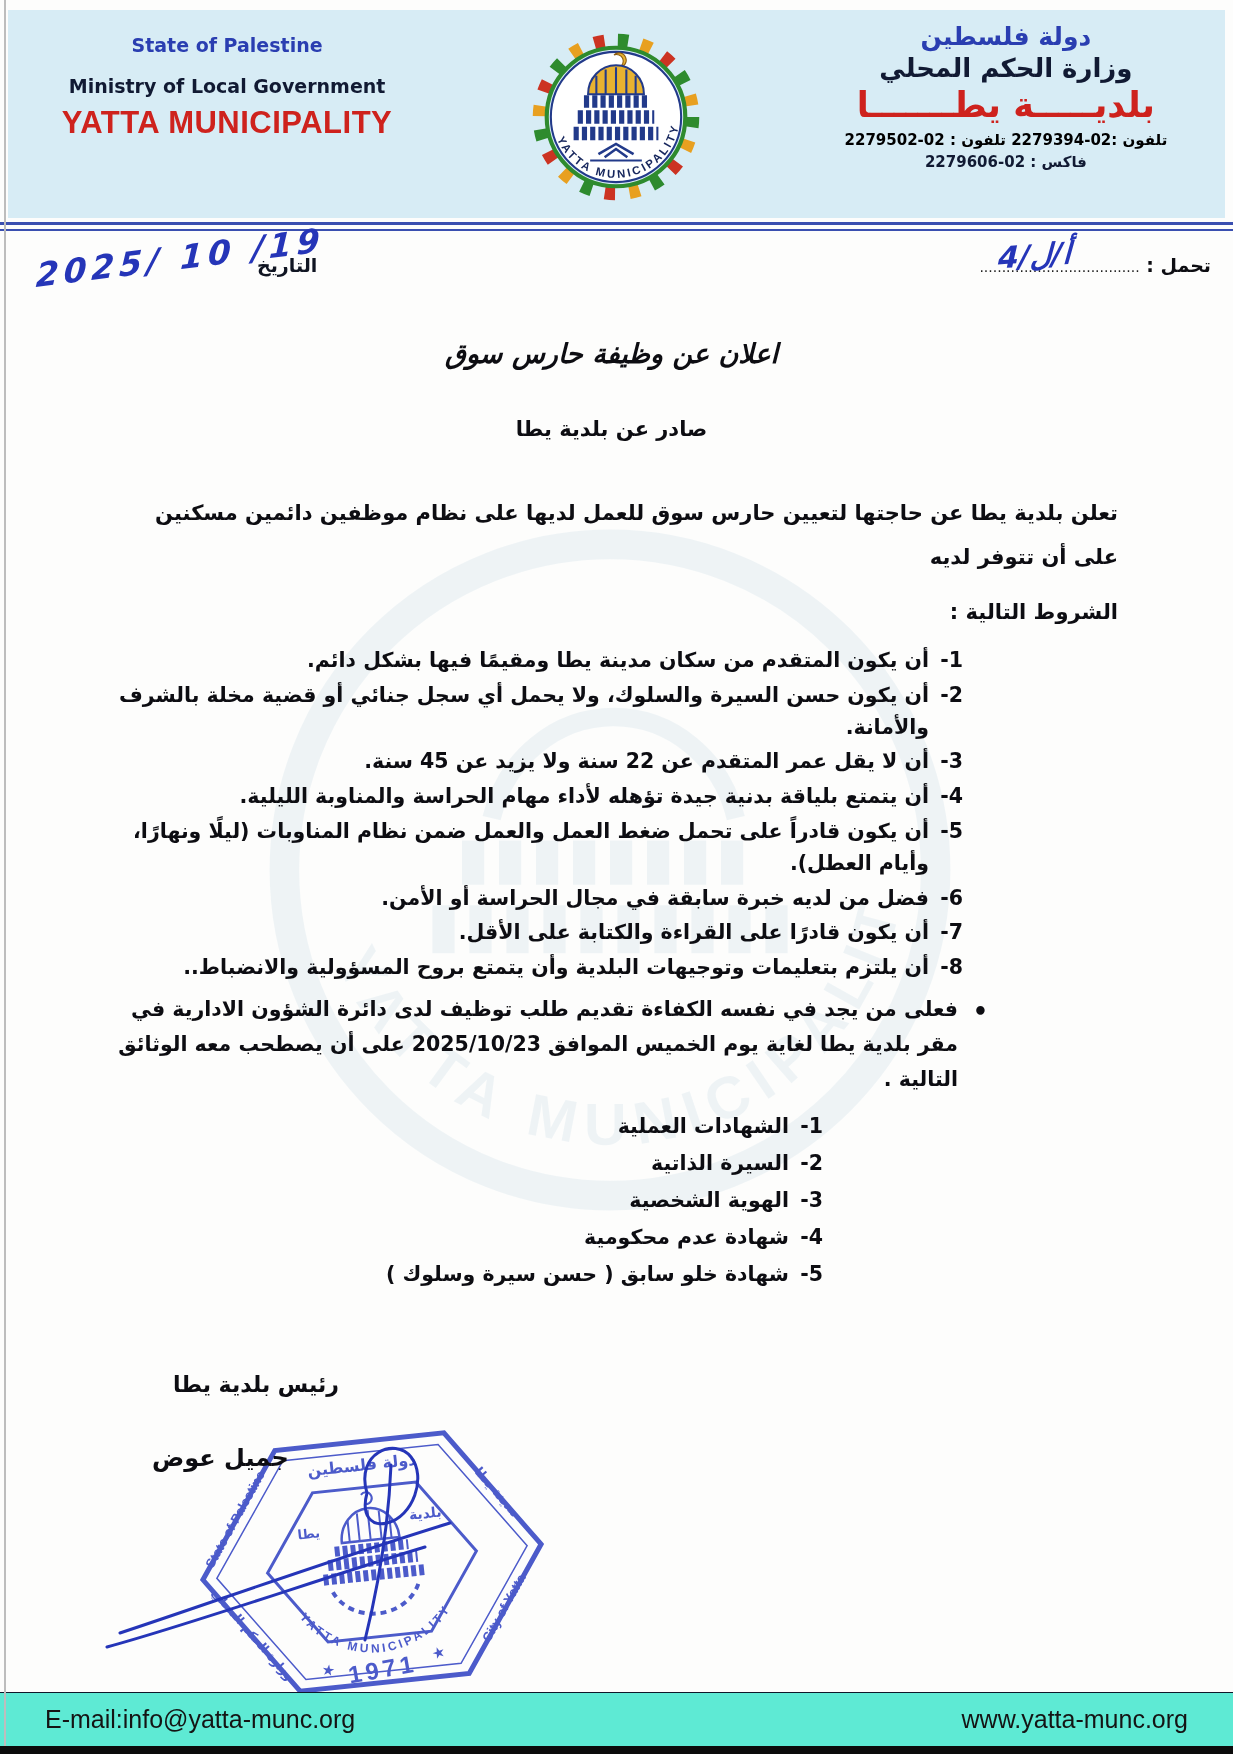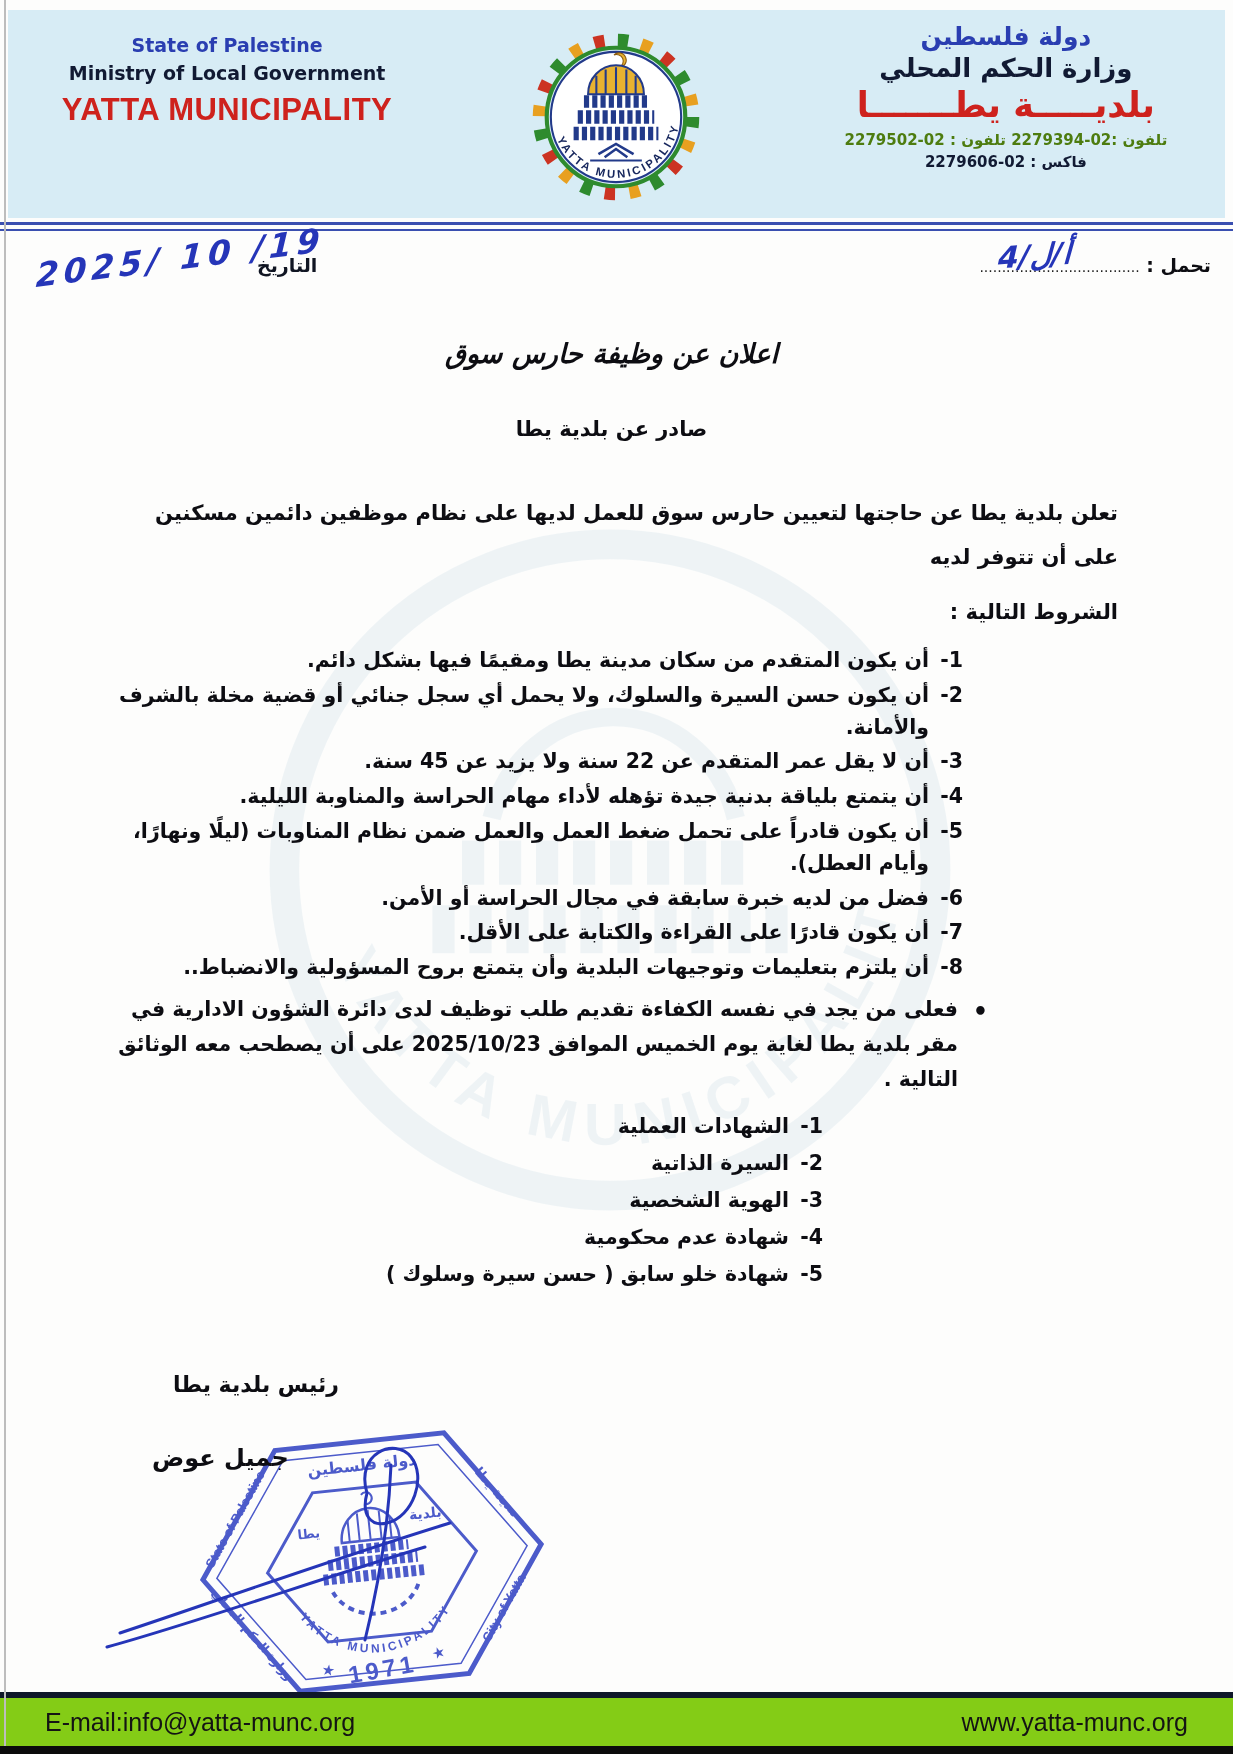--- a/index.html
+++ b/index.html
@@ -11,30 +11,30 @@
   .page::before{content:""; position:absolute; left:4px; top:0; bottom:0; width:2px; background:#bdbdbd; z-index:5;}
   .bottom-bar{position:absolute; left:0; right:0; bottom:0; height:8px; background:#0b0b0b; z-index:6;}
 
   
   .letterhead{
     position:absolute; top:10px; left:8px; right:8px; height:208px;
     background:#d7ecf5; display:flex; z-index:2;
   }
   .lh-left{width:36%; text-align:center; padding-top:24px;}
   .lh-state{color:#2a3eb1; font-weight:700; font-size:19px;}
-  .lh-ministry{color:#111a33; font-weight:700; font-size:19px; margin-top:6px;}
+  .lh-ministry{color:#111a33; font-weight:700; font-size:19px; margin-top:19px;}
   .lh-muni{color:#ce221d; font-weight:700; font-size:31px; margin-top:8px; letter-spacing:.5px; font-family:"Liberation Sans", sans-serif;}
   .lh-tel{color:#111a33; font-weight:700; font-size:17px; margin-top:13px;}
   .lh-fax{color:#111a33; font-weight:700; font-size:17px; margin-top:5px;}
   .lh-center{width:28%; display:flex; align-items:flex-start; justify-content:center; padding-top:16px;}
   .lh-right{width:36%; text-align:center; padding-top:12px;}
   .lh-state-ar{color:#2a3eb1; font-weight:700; font-size:25px;}
   .lh-ministry-ar{color:#111a33; font-weight:700; font-size:26px; margin-top:2px;}
   .lh-muni-ar{color:#ce221d; font-weight:700; font-size:35px; margin-top:2px;}
-  .lh-tel-ar{color:#4d7c0f; font-weight:700; font-size:15px; margin-top:6px;}
+  .lh-tel-ar{color:#000000; font-weight:700; font-size:15px; margin-top:6px;}
   .lh-fax-ar{color:#111a33; font-weight:700; font-size:15px; margin-top:4px;}
 
   .rule{position:absolute; top:222px; left:0; right:0; height:4px;
         border-top:3px solid #3a4fb0; border-bottom:2px solid #3a4fb0;}
 
   
   .refrow{position:absolute; top:232px; left:0; right:0; height:80px;}
   .num-group{position:absolute; right:22px; top:22px; direction:rtl; font-size:19px; font-weight:700;}
   .num-dots{font-weight:400; letter-spacing:1px; font-size:14px; color:#222;}
   .ink{color:#2535b8;}
@@ -62,22 +62,22 @@
 
   
   .sig-title{position:absolute; left:173px; top:1372px; font-size:22px; font-weight:700; z-index:3;}
   .sig-name{position:absolute; left:152px; top:1444px; font-size:24px; font-weight:700; letter-spacing:2px; z-index:3;}
   .stamp{position:absolute; left:192px; top:1412px; width:360px; height:300px; transform:rotate(-6deg); opacity:.85; z-index:2;}
   .sign-ink{position:absolute; left:95px; top:1435px; width:420px; height:250px; z-index:4;}
   .watermark{position:absolute; left:240px; top:500px; width:740px; height:740px; opacity:.07; z-index:1;}
 
   
   .footer{
-    position:absolute; left:0; right:0; bottom:8px; height:54px; background:#84cc16;
-    border-top:6px solid #0f172a; display:flex; align-items:center; justify-content:space-between;
+    position:absolute; left:0; right:0; bottom:8px; height:54px; background:#5eead4;
+    border-top:1px solid #0f172a; display:flex; align-items:center; justify-content:space-between;
     padding:0 45px; box-sizing:border-box; z-index:2;
     font-family:"Liberation Sans", sans-serif; font-size:25px; color:#141414;
   }
 </style>
 </head>
 <body>
 
 <div class="page">
 
   <header class="letterhead">

